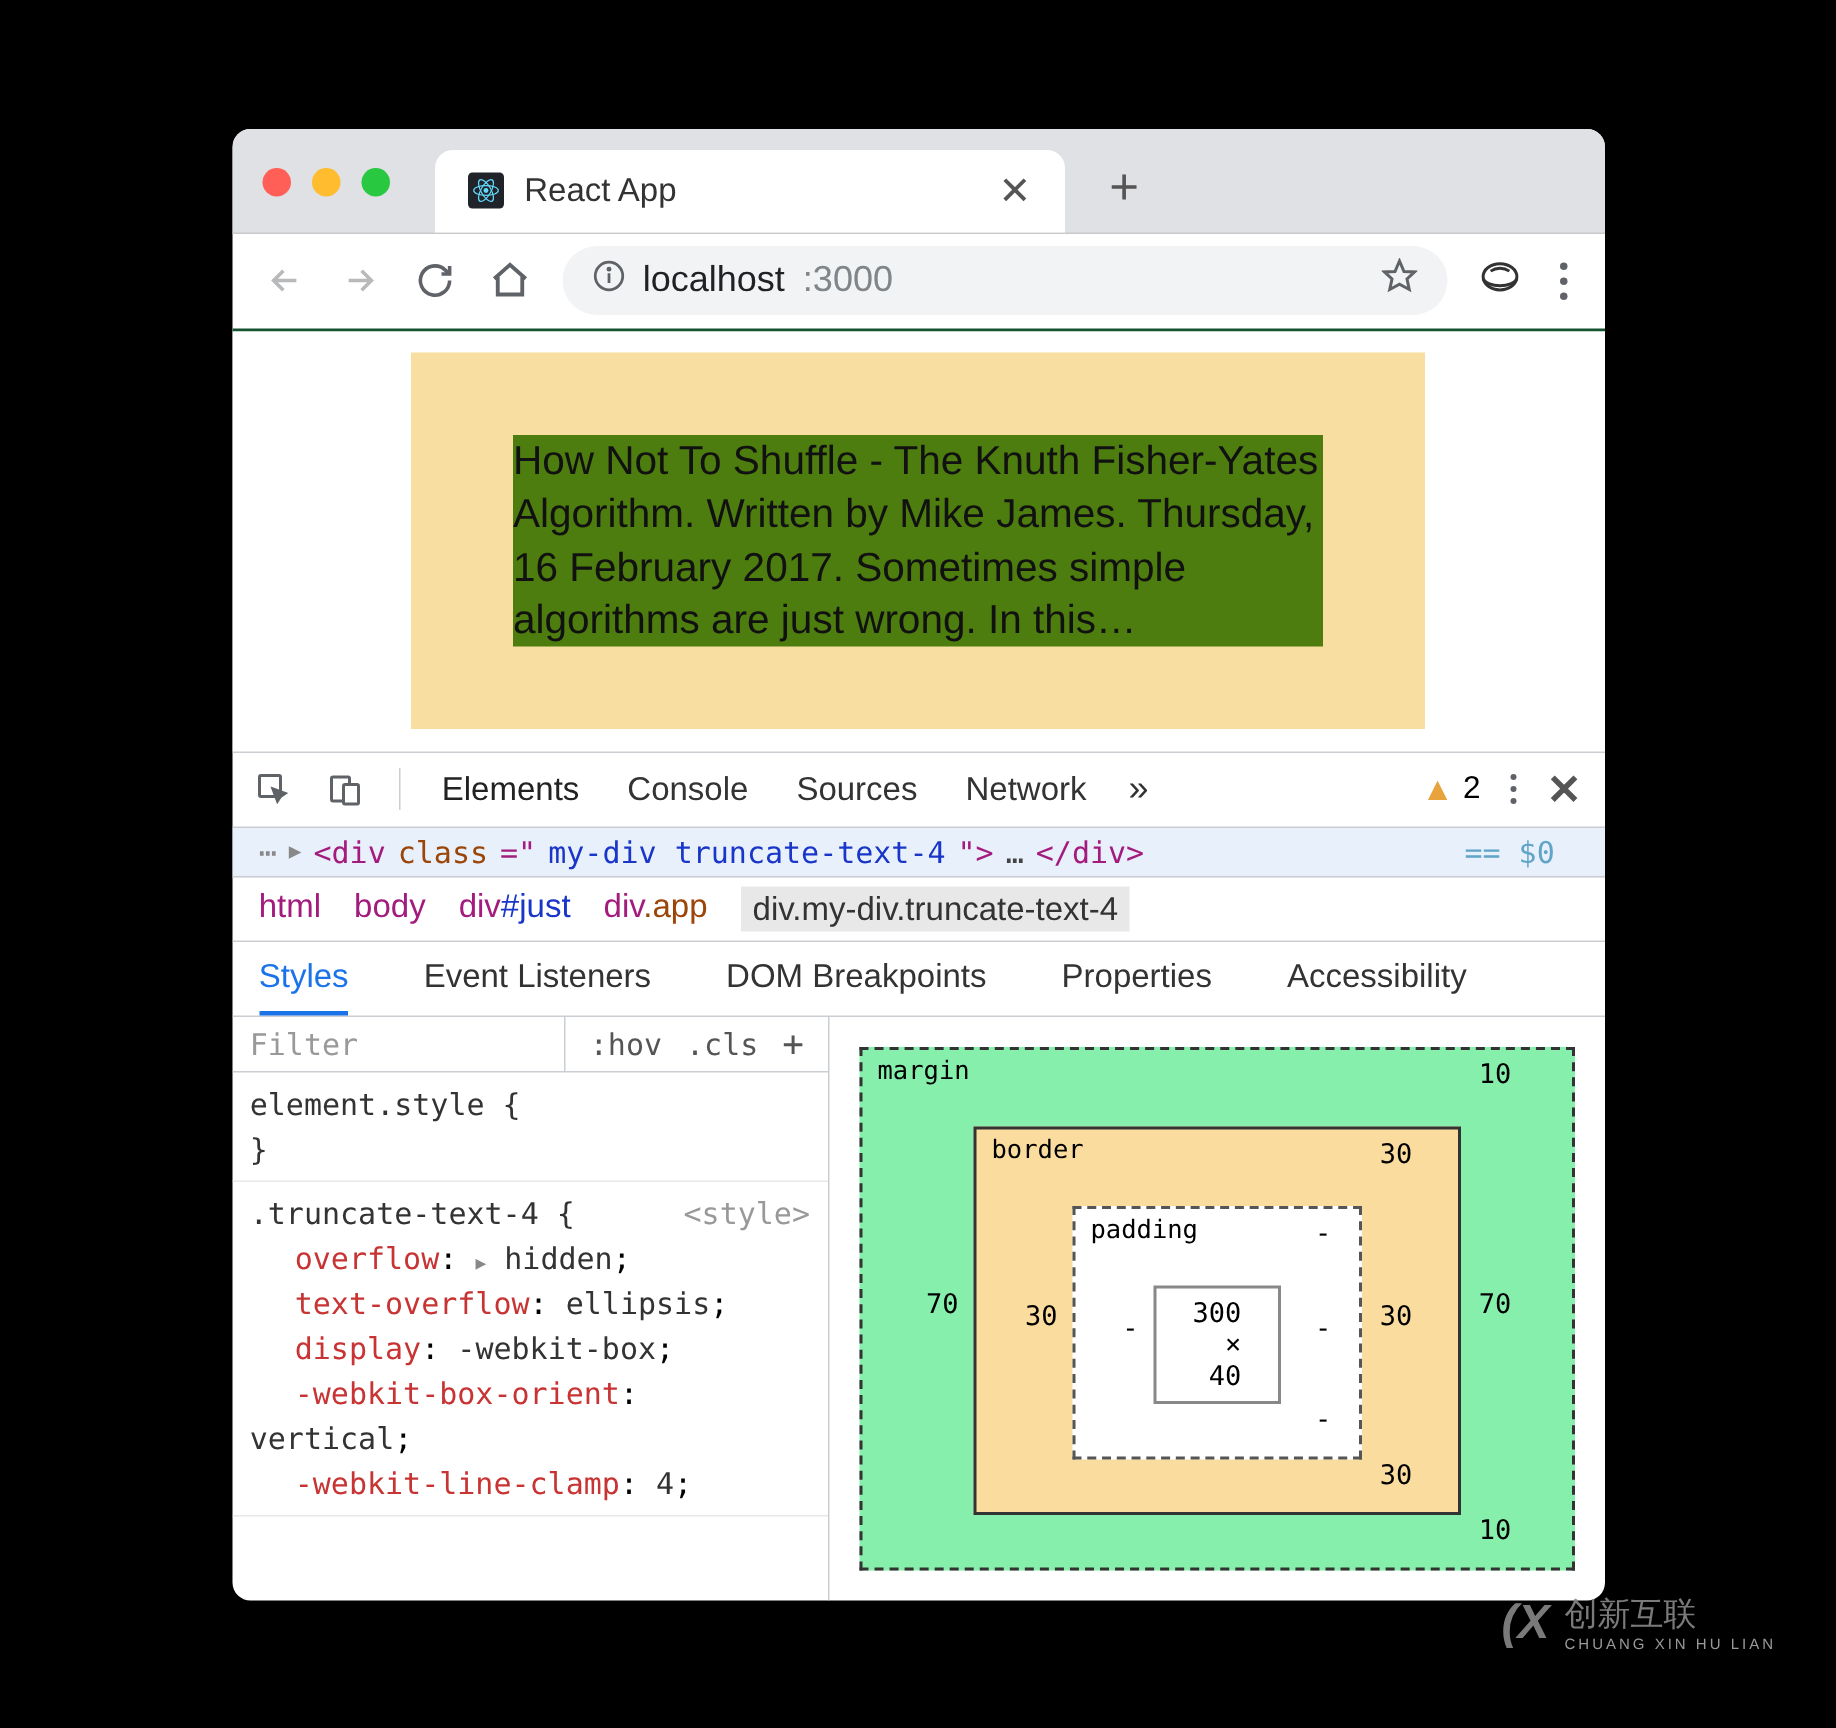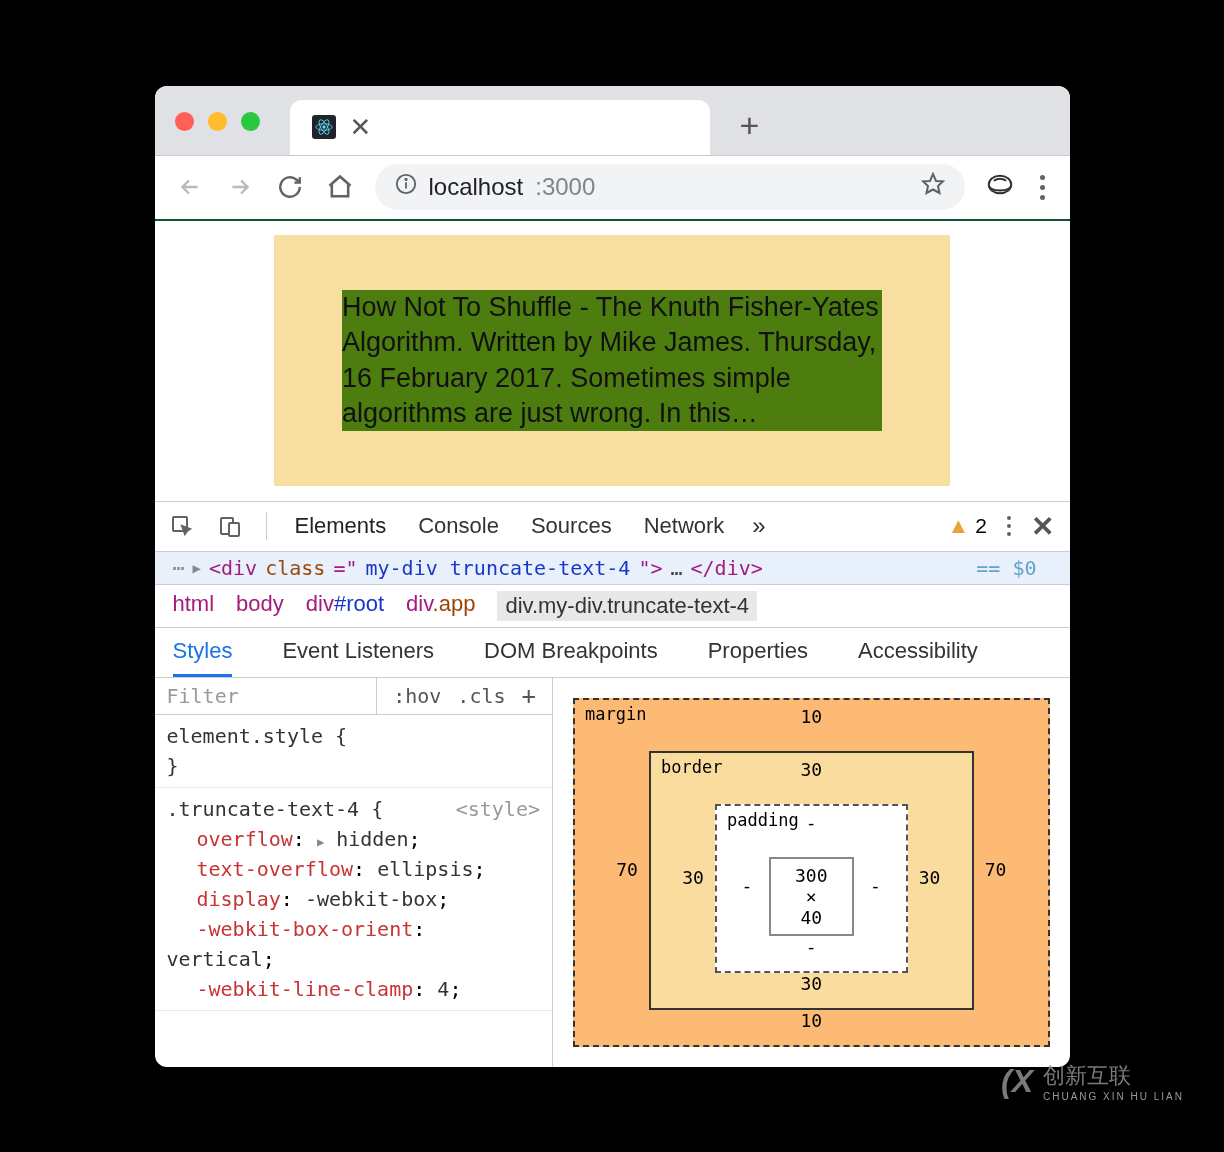--- a/index.html
+++ b/index.html
@@ -62,21 +62,21 @@
 .hov-cls { display: flex; gap: 16px; padding: 0 16px; color: #555; font-family: Menlo, monospace; border-left: 1px solid #cacdd1; height: 36px; align-items: center; }
 .plus { font-size: 24px; }
 .rule { padding: 6px 12px; border-bottom: 1px solid #e8e8e8; line-height: 1.5; }
 .rule .sel { color: #333; }
 .rule .src { float: right; color: #999; }
 .rule .prop { color: #c83434; padding-left: 30px; }
 .rule .pval { color: #333; text-align: right; }
 .rule .itri { color: #888; font-size: 12px; }
 .rpane { flex: 1; display: flex; align-items: flex-start; justify-content: center; padding: 20px; }
 .boxmodel { font-family: Menlo, Consolas, monospace; font-size: 18px; text-align: center; }
-.bm-margin { border: 2px dashed #333; padding: 6px 40px 12px; background: #fdba74; position: relative; }
+.bm-margin { border: 2px dashed #333; padding: 6px 40px 12px; background: #86efac; position: relative; text-align: right; }
 .bm-label { position: absolute; top: 4px; left: 10px; font-size: 17px; }
 .bm-border { border: 2px solid #333; background: #fbdc9f; padding: 6px 30px 12px; position: relative; margin-top: 22px; }
 .bm-padding { border: 2px dashed #555; background: #fff; padding: 6px 18px 12px; position: relative; margin-top: 22px; }
 .bm-content { border: 2px solid #888; background: #fff; padding: 6px 24px; margin-top: 22px; }
 .bm-num-t { display: block; margin-bottom: 2px; }
 .bm-side { display: flex; align-items: center; justify-content: center; gap: 10px; }
 .bm-num-side { min-width: 24px; }
 .wm { position: fixed; bottom: 50px; right: 40px; display: flex; align-items: center; gap: 10px; opacity: 0.9; }
 .wm-logo { font-size: 32px; color: #888; font-weight: bold; font-style: italic; }
 .wm-txt { font-size: 22px; color: #888; }
@@ -97,20 +97,21 @@
       <span class="favicon">
         <svg viewBox="-11 -11 22 22">
             <circle r="2" fill="#61dafb"></circle>
             <g stroke="#61dafb" stroke-width="1" fill="none">
               <ellipse rx="10" ry="4"></ellipse>
               <ellipse rx="10" ry="4" transform="rotate(60)"></ellipse>
               <ellipse rx="10" ry="4" transform="rotate(120)"></ellipse>
             </g>
           </svg>
       </span>
+      <span class="tab-title">React App</span>
       <span class="tab-close">✕</span>
     </div>
     <span class="newtab">+</span>
   </div>
 
   <div class="toolbar">
     <span class="nav-ico disabled">
         <svg width="26" height="26" viewBox="0 0 24 24" fill="none" stroke="currentColor" stroke-width="2.2">
           <path d="M19 12H5M11 18l-6-6 6-6"></path>
         </svg>
@@ -203,21 +204,21 @@
         <span class="val">my-div truncate-text-4</span>
         <span class="tag">"&gt;</span>
         <span class="txt">…</span>
         <span class="tag">&lt;/div&gt;</span>
       <span class="eq0">== $0</span>
     </div>
 
     <div class="crumbs">
       <span class="crumb">html</span>
       <span class="crumb">body</span>
-      <span class="crumb">div<span class="id">#root</span></span>
+      <span class="crumb">div<span class="id">#just</span></span>
       <span class="crumb">div<span class="cls">.app</span></span>
       <span class="crumb sel">div.my-div.truncate-text-4</span>
     </div>
 
     <div class="sub-tabs">
       <span class="sub-tab active">Styles</span>
       <span class="sub-tab">Event Listeners</span>
       <span class="sub-tab">DOM Breakpoints</span>
       <span class="sub-tab">Properties</span>
       <span class="sub-tab">Accessibility</span>

